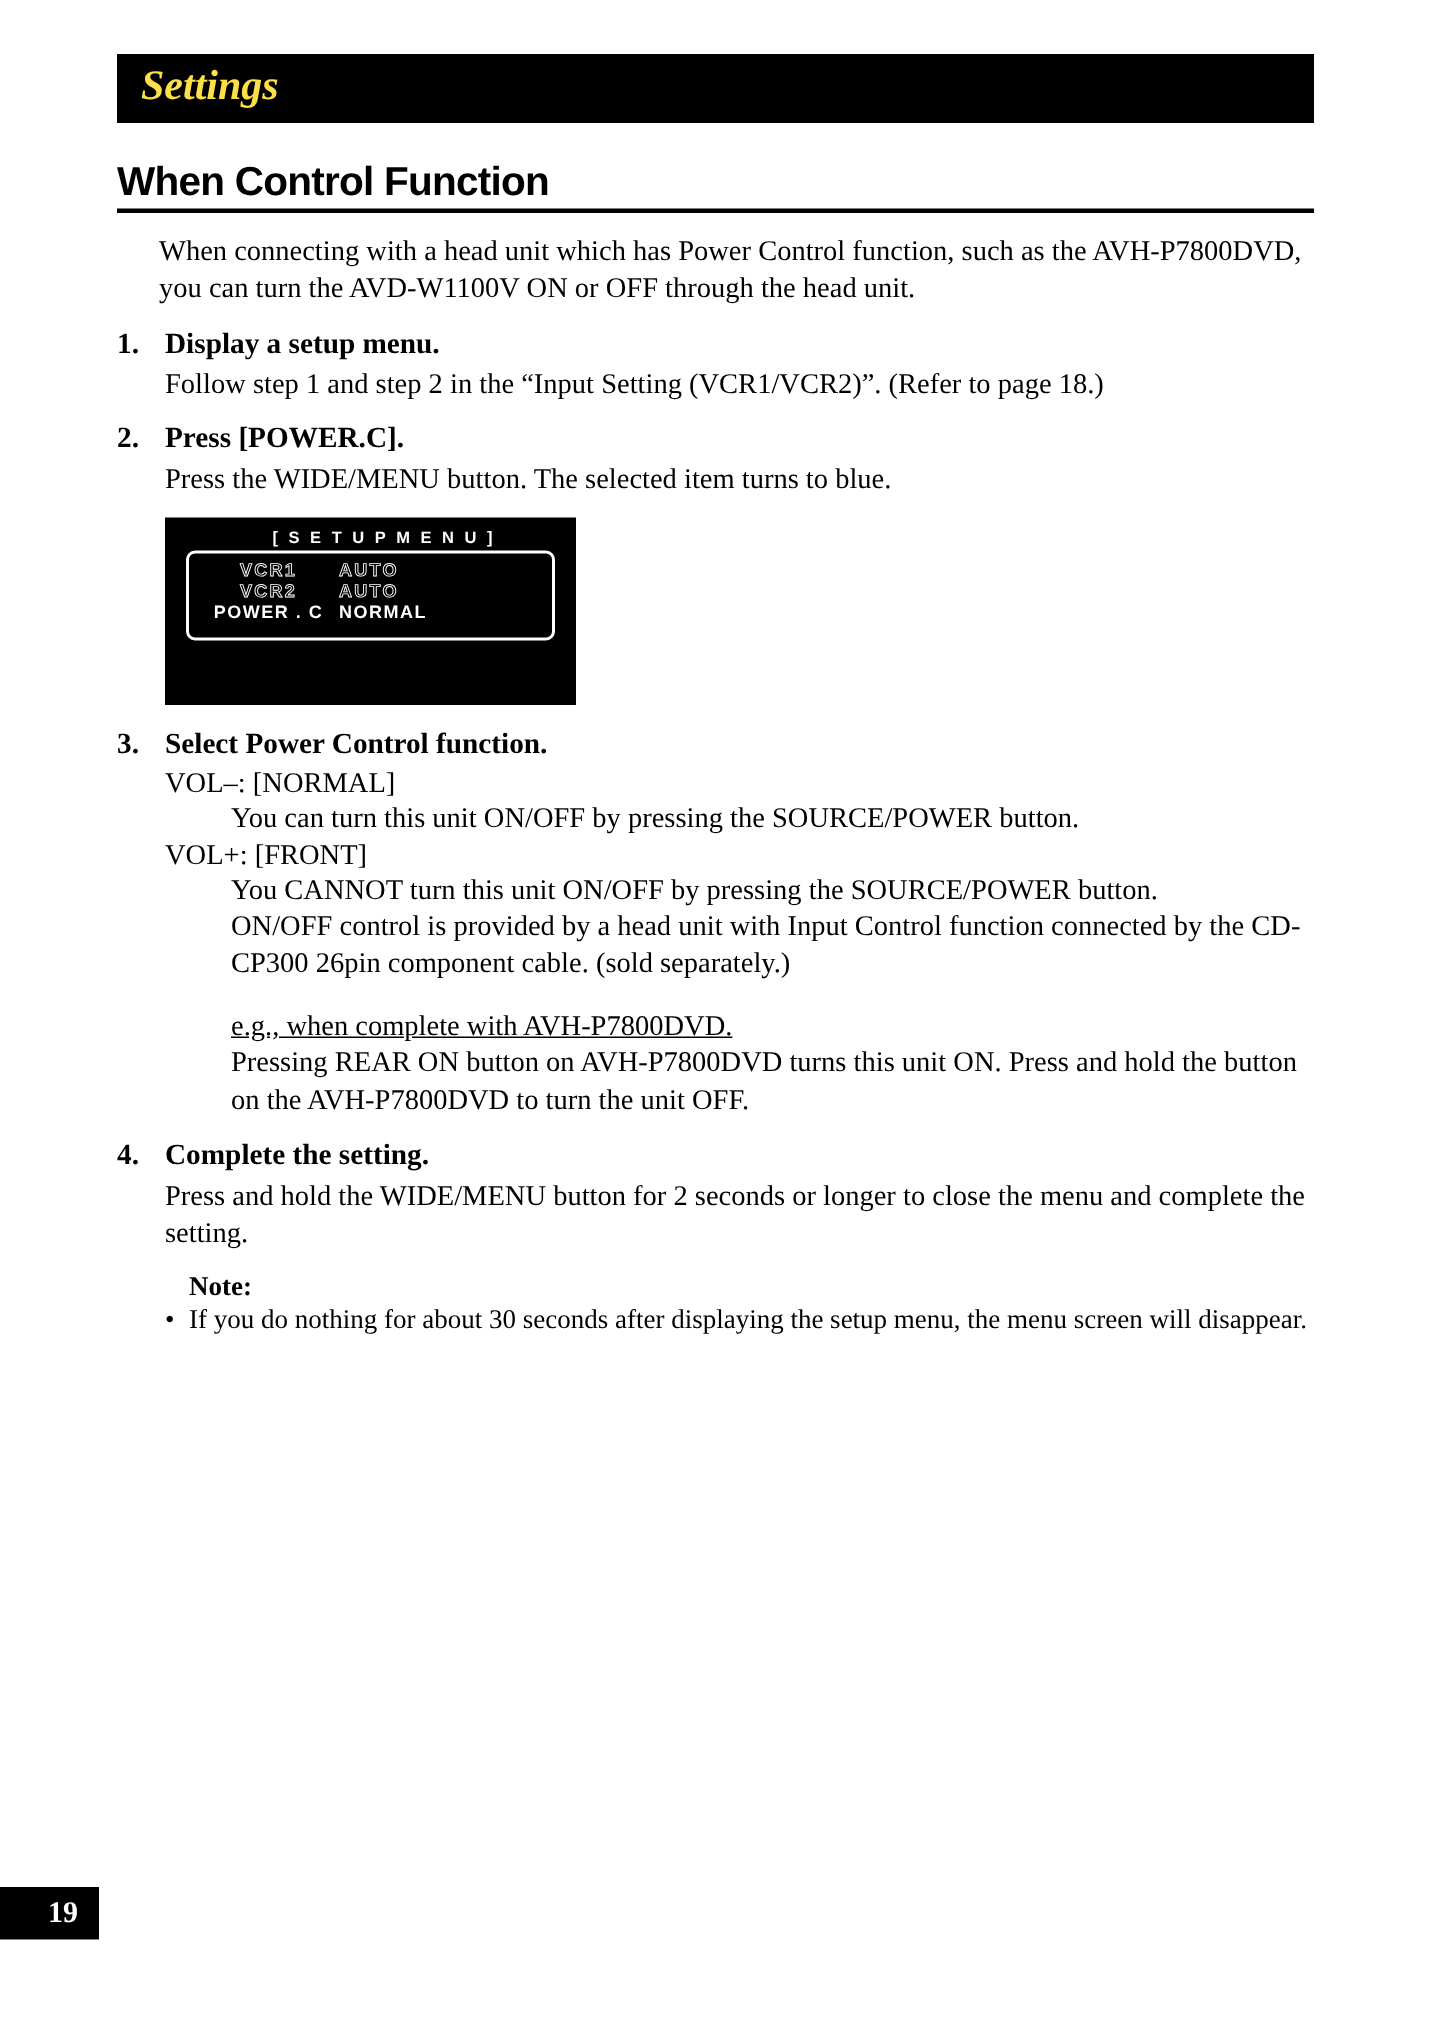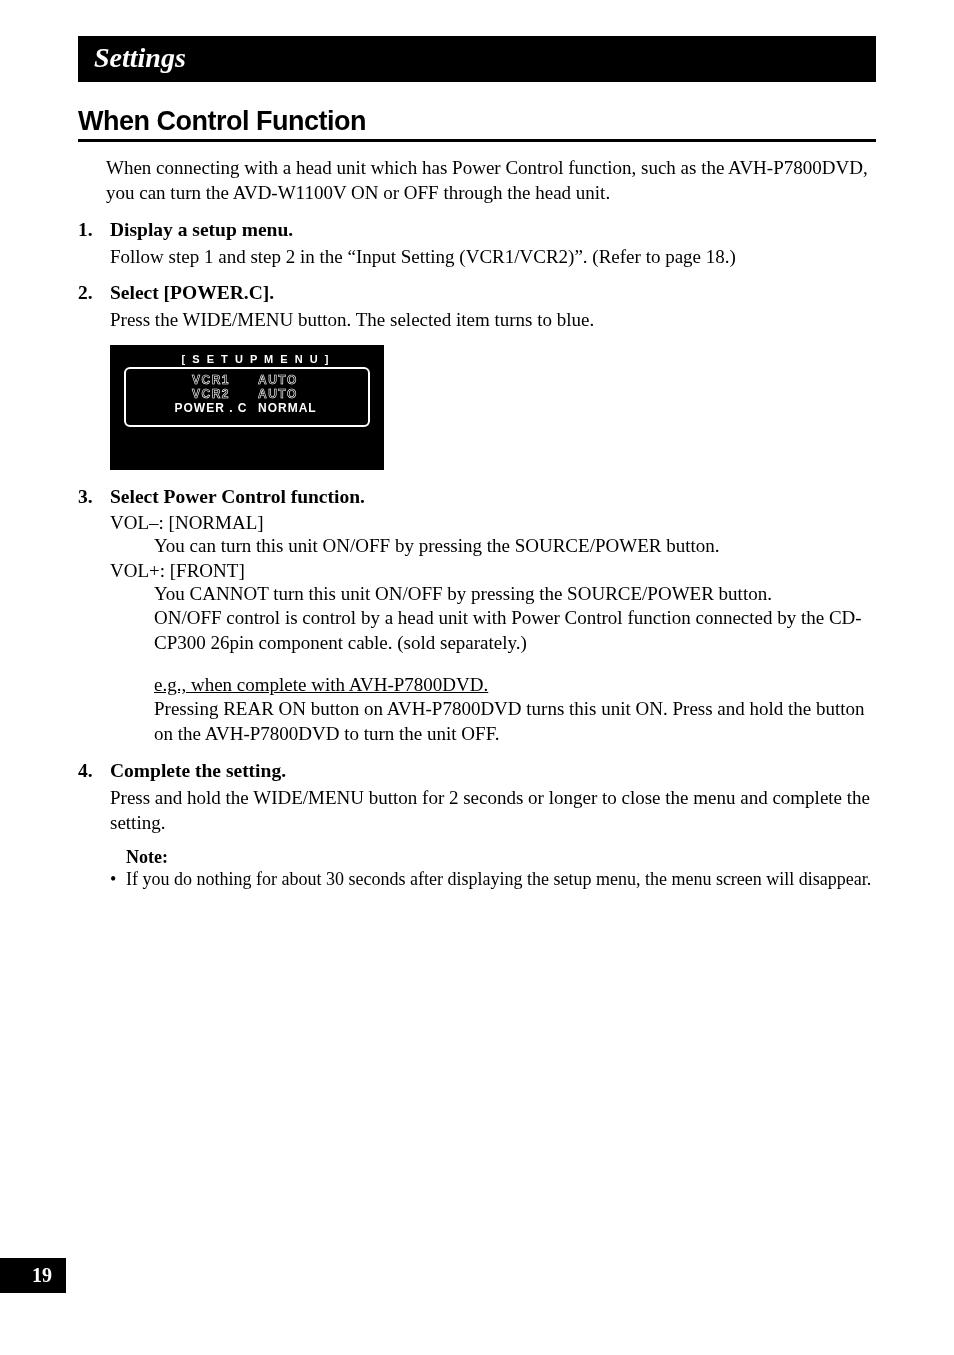--- a/index.html
+++ b/index.html
@@ -10,21 +10,21 @@
     body {
       font-family: Georgia, 'Times New Roman', serif;
       width: 954px;
       height: 1355px;
       background: #fff;
       position: relative;
       padding: 36px 78px 0 78px;
     }
     .header-bar {
       background: #000;
-      color: #ffffff;
+      color: #fde047;
       font-style: italic;
       font-weight: bold;
       font-size: 28px;
       padding: 6px 16px 8px 16px;
       margin-bottom: 24px;
     }
     .section-title {
       font-family: Arial, Helvetica, sans-serif;
       font-weight: bold;
       font-size: 27px;
@@ -76,21 +76,21 @@
     }
     .setup-menu-title {
       font-size: 11px;
       letter-spacing: 2px;
       margin-bottom: 2px;
       padding-left: 18px;
     }
     .setup-menu-inner {
       border: 2px solid #fff;
       border-radius: 6px;
-      padding: 4px 22px 10px 38px;
+      padding: 4px 22px 10px 6px;
     }
     .menu-row {
       display: flex;
       font-size: 12px;
       letter-spacing: 1px;
     }
     .menu-label {
       width: 94px;
     }
     .outline-text {
@@ -161,21 +161,21 @@
   <div class="step-header">
     <span class="step-num">1.</span>
     <span class="step-title">Display a setup menu.</span>
   </div>
   <div class="step-body">Follow step 1 and step 2 in the “Input Setting (VCR1/VCR2)”. (Refer to page 18.)</div>
 </div>
 
 <div class="step">
   <div class="step-header">
     <span class="step-num">2.</span>
-    <span class="step-title">Select [POWER.C].</span>
+    <span class="step-title">Press [POWER.C].</span>
   </div>
   <div class="step-body">Press the WIDE/MENU button. The selected item turns to blue.</div>
 </div>
 
 <div class="setup-menu-box">
   <div class="setup-menu-title">[ S E T U P  M E N U ]</div>
   <div class="setup-menu-inner">
     <div class="menu-row">
       <span class="menu-label outline-text">VCR1</span>
       <span class="outline-text">AUTO</span>
@@ -196,21 +196,21 @@
     <span class="step-num">3.</span>
     <span class="step-title">Select Power Control function.</span>
   </div>
   <div class="vol-block">
     <div class="vol-label">VOL–: [NORMAL]</div>
     <div class="vol-desc">You can turn this unit ON/OFF by pressing the SOURCE/POWER button.</div>
   </div>
   <div class="vol-block">
     <div class="vol-label">VOL+: [FRONT]</div>
     <div class="vol-desc">You CANNOT turn this unit ON/OFF by pressing the SOURCE/POWER button.</div>
-    <div class="vol-desc">ON/OFF control is control by a head unit with Power Control function connected by the CD-CP300 26pin component cable. (sold separately.)</div>
+    <div class="vol-desc">ON/OFF control is provided by a head unit with Input Control function connected by the CD-CP300 26pin component cable. (sold separately.)</div>
   </div>
   <div class="example-block">
     <div class="vol-desc underlined">e.g., when complete with AVH-P7800DVD.</div>
     <div class="vol-desc">Pressing REAR ON button on AVH-P7800DVD turns this unit ON. Press and hold the button on the AVH-P7800DVD to turn the unit OFF.</div>
   </div>
 </div>
 
 <div class="step" style="margin-top:14px;">
   <div class="step-header">
     <span class="step-num">4.</span>

